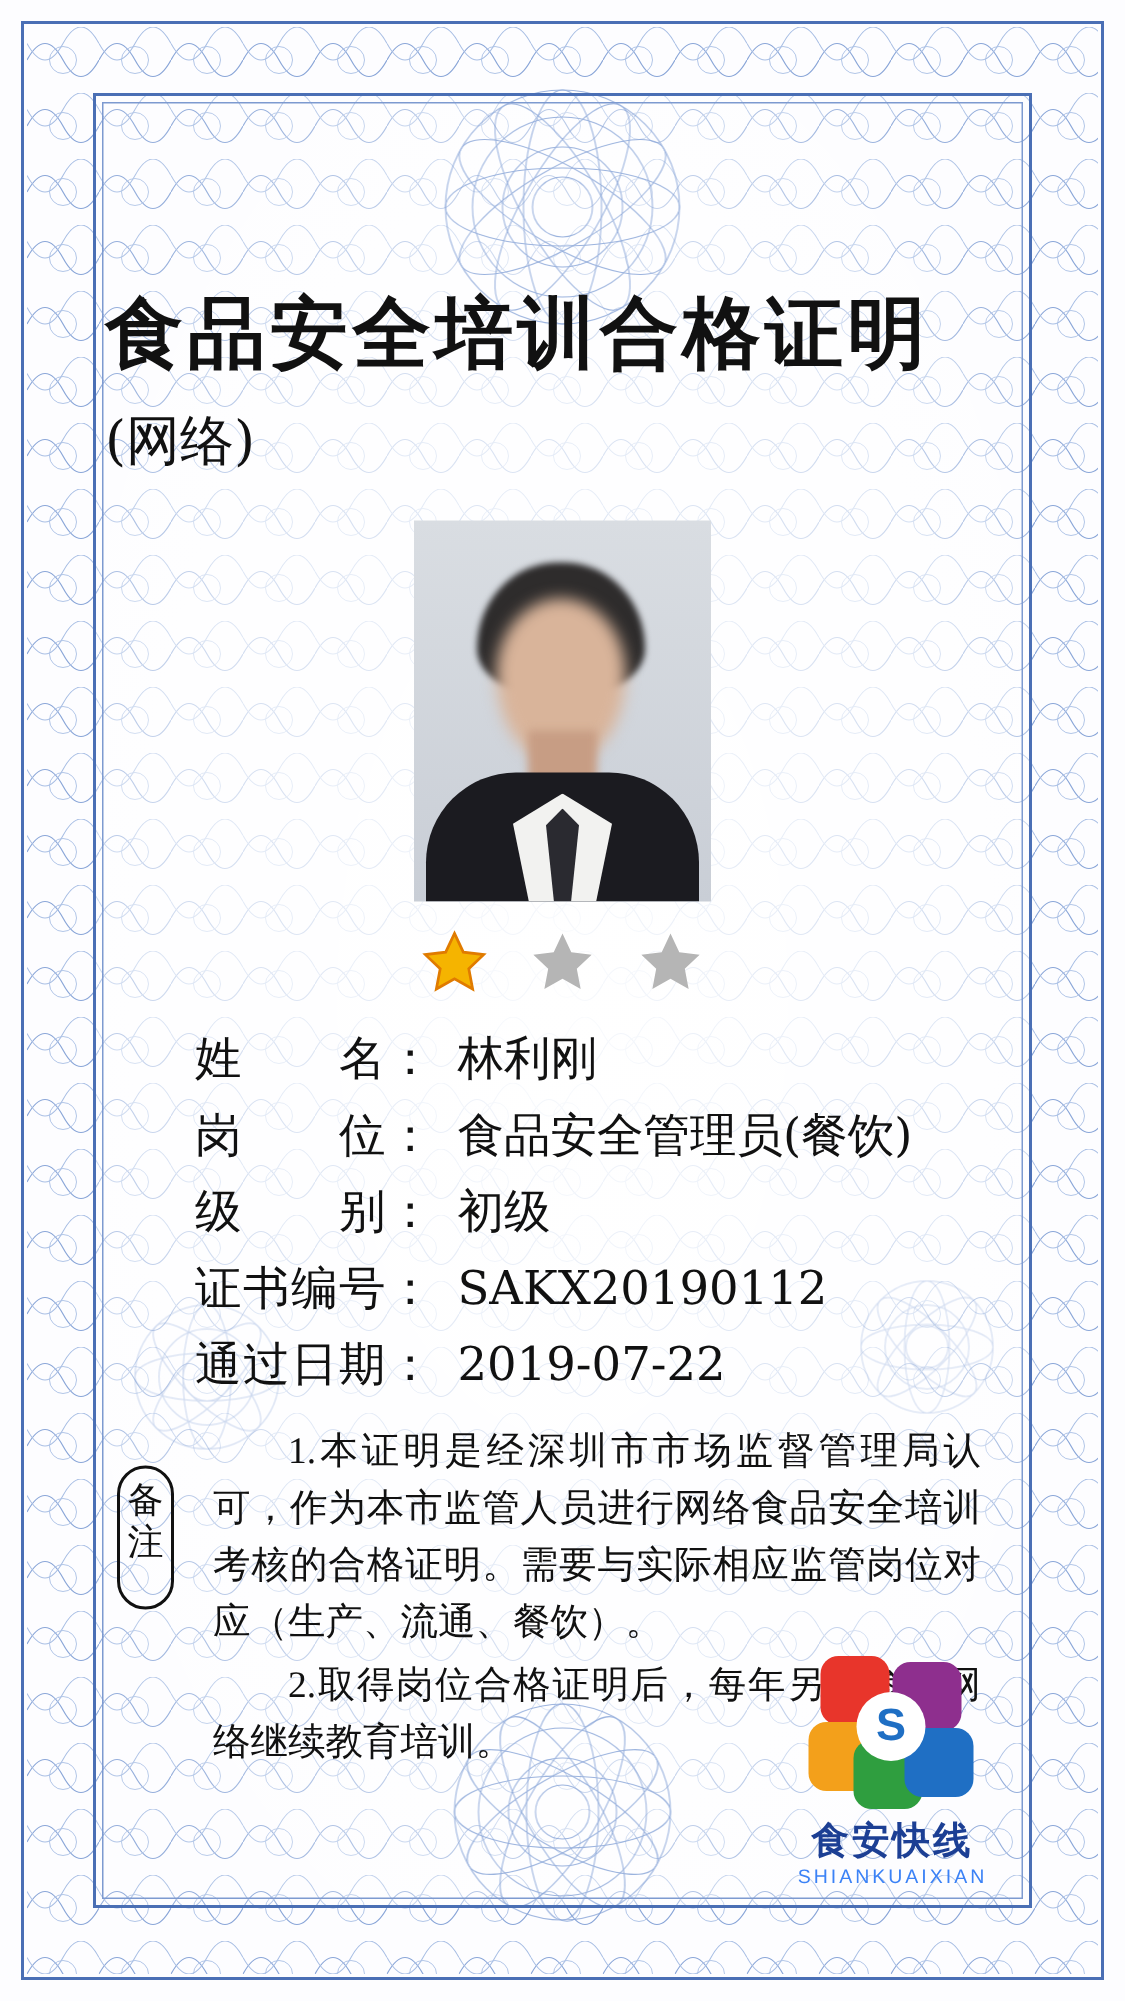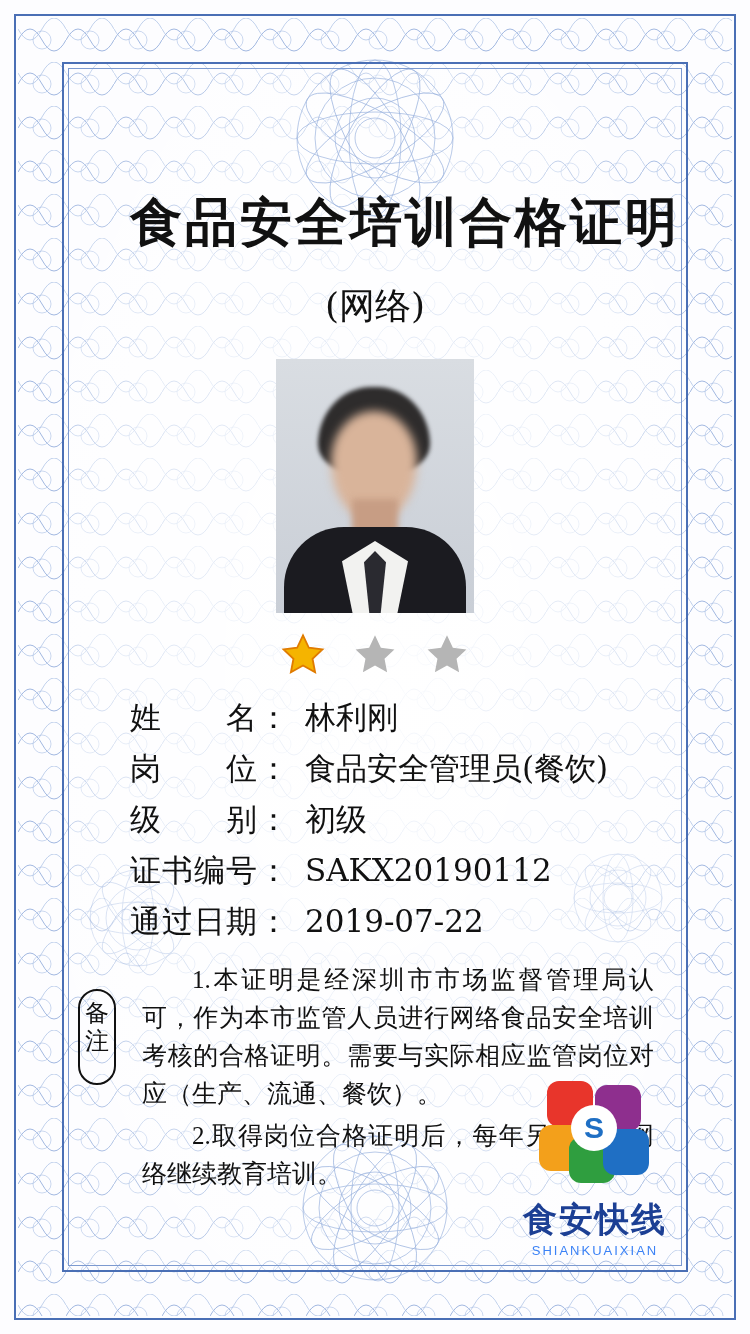--- a/index.html
+++ b/index.html
@@ -67,31 +67,31 @@
     position: absolute;
     left: 70px;
     top: 70px;
     right: 70px;
     bottom: 70px;
     box-sizing: border-box;
     z-index: 5;
   }
 
   .title {
-    text-align: right;
+    text-align: left;
     margin-top: 118px;
     font-size: 52px;
     font-weight: bold;
     letter-spacing: 3px;
     color: #111;
     font-family: "DejaVu Serif", "Liberation Serif", serif;
   }
   .subtitle {
-    text-align: center;
-    margin-top: 24px;
+    text-align: left;
+    margin-top: 12px;
     font-size: 36px;
     color: #111;
     font-family: "DejaVu Serif", "Liberation Serif", serif;
   }
 
   .photo-wrap {
     margin: 28px auto 0;
     width: 198px;
     height: 254px;
     position: relative;
@@ -251,22 +251,22 @@
     width: 46px; height: 46px;
     line-height: 46px;
     text-align: center;
     font-size: 30px;
     font-weight: bold;
     color: #1f6fc4;
     z-index: 4;
     font-family: "Liberation Sans", sans-serif;
   }
   .logo-name {
-    margin-top: 12px;
-    font-size: 34px;
+    margin-top: 2px;
+    font-size: 25px;
     font-weight: bold;
     letter-spacing: 2px;
     color: #1c3f94;
     font-family: "DejaVu Serif", "Liberation Serif", serif;
   }
   .logo-sub {
     font-size: 13px;
     letter-spacing: 2px;
     color: #3b82f6;
     font-family: "Liberation Sans", sans-serif;

